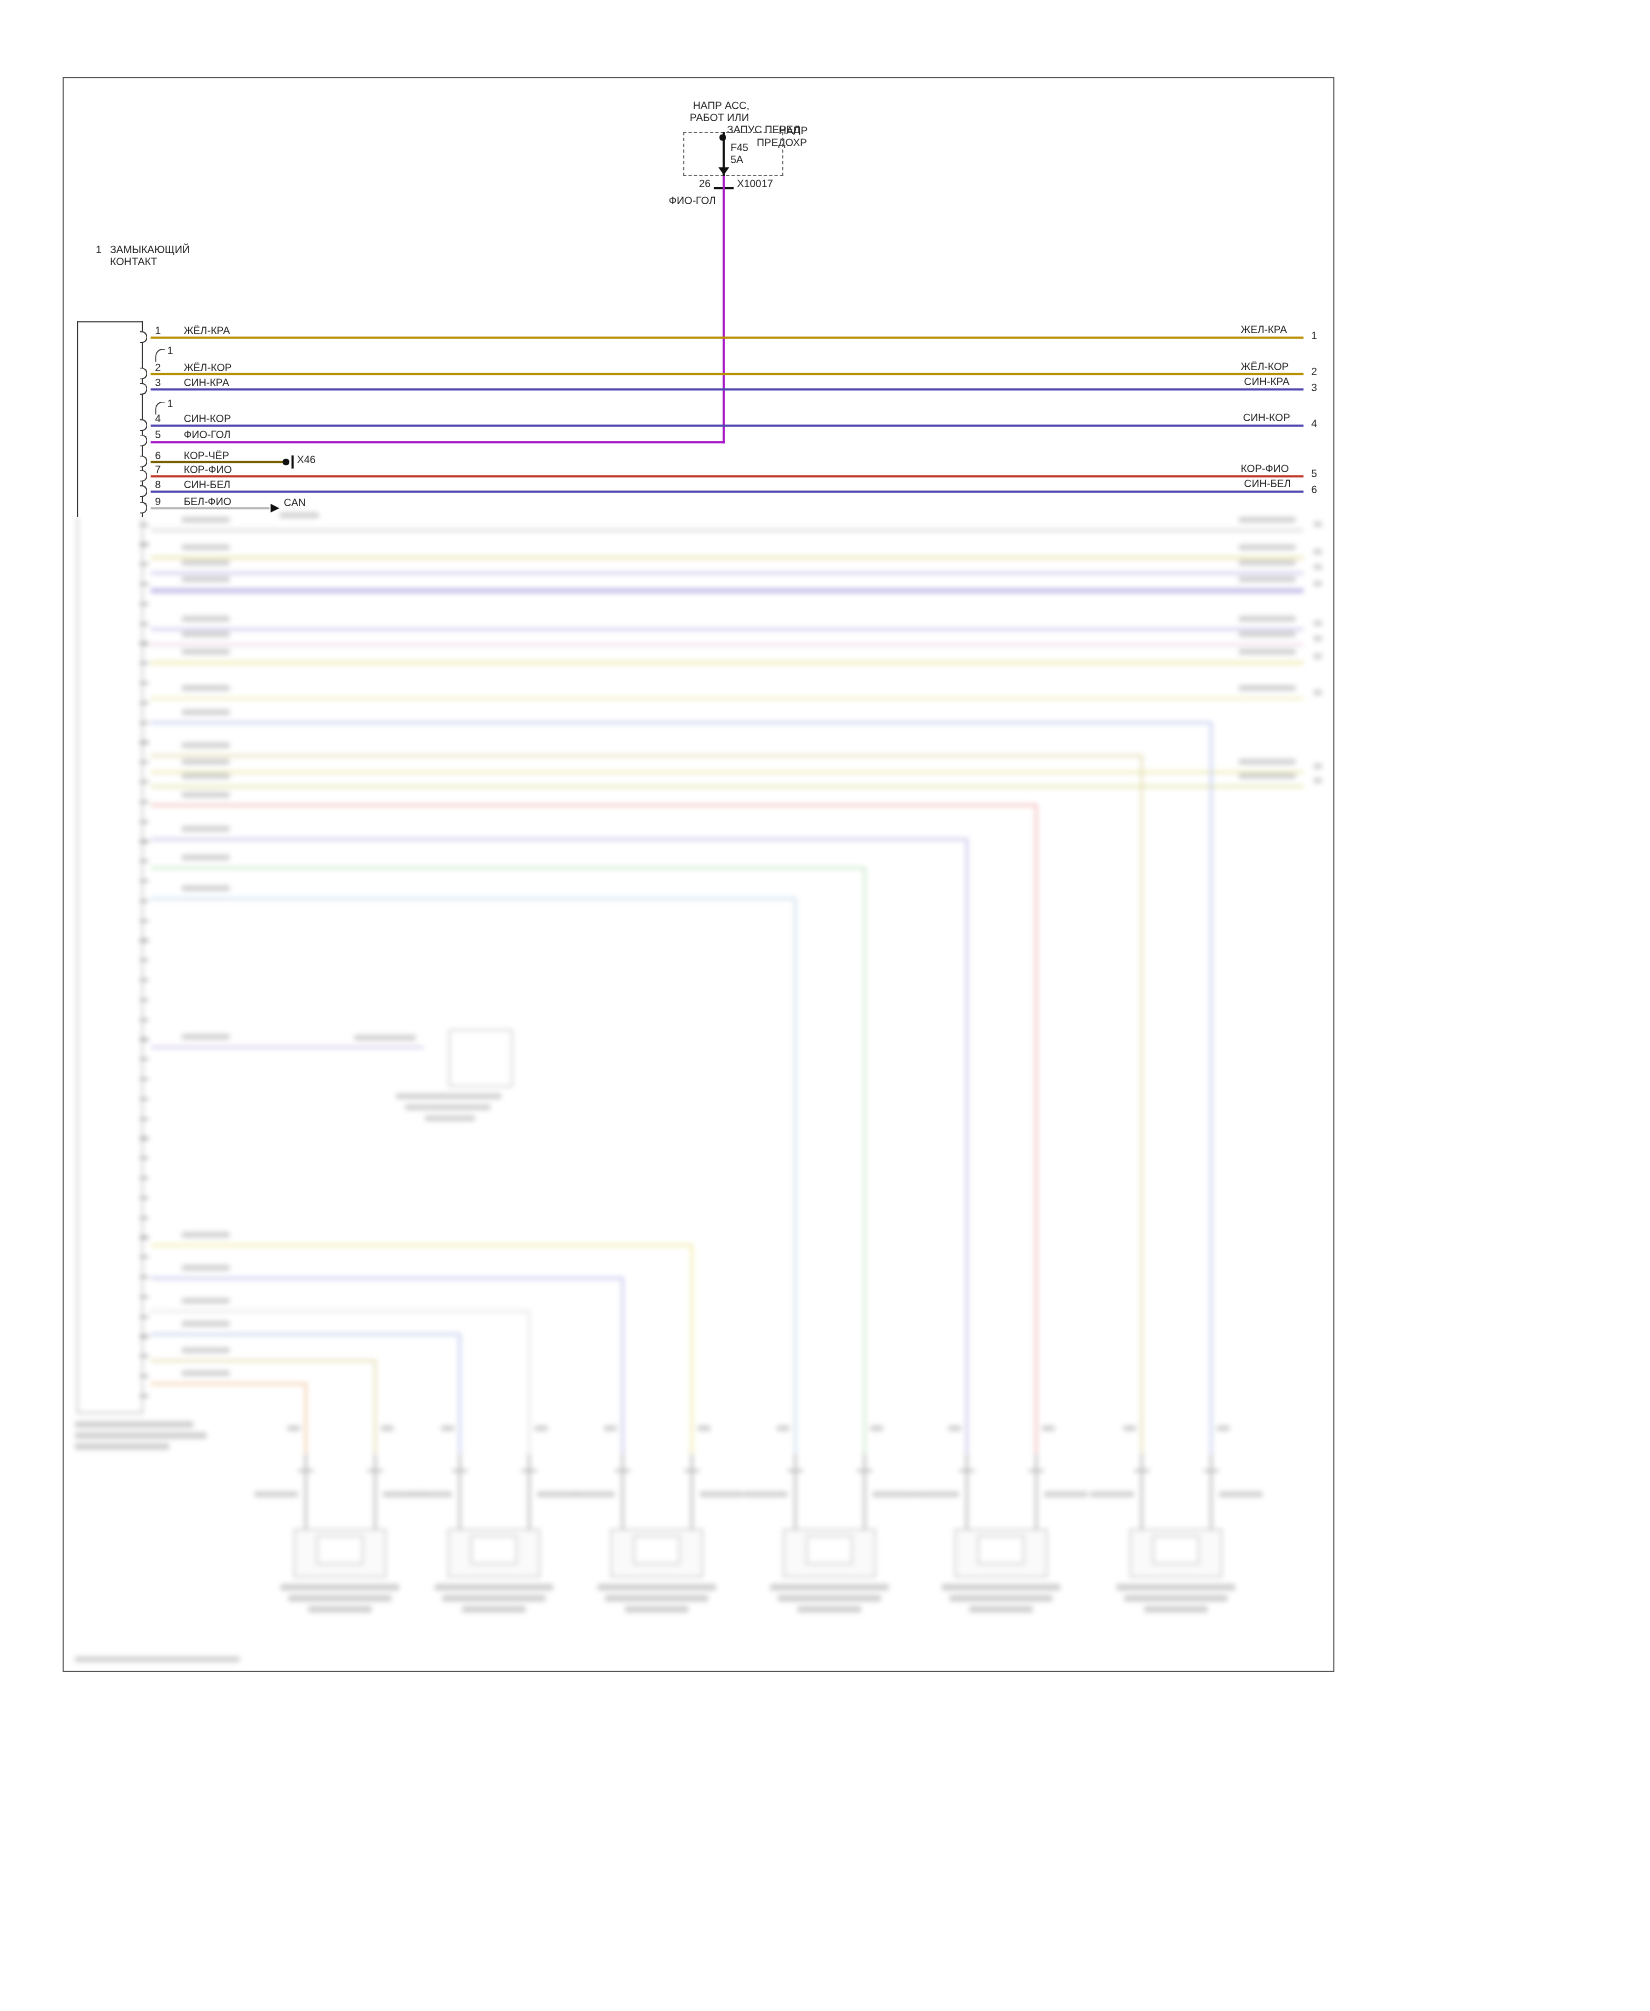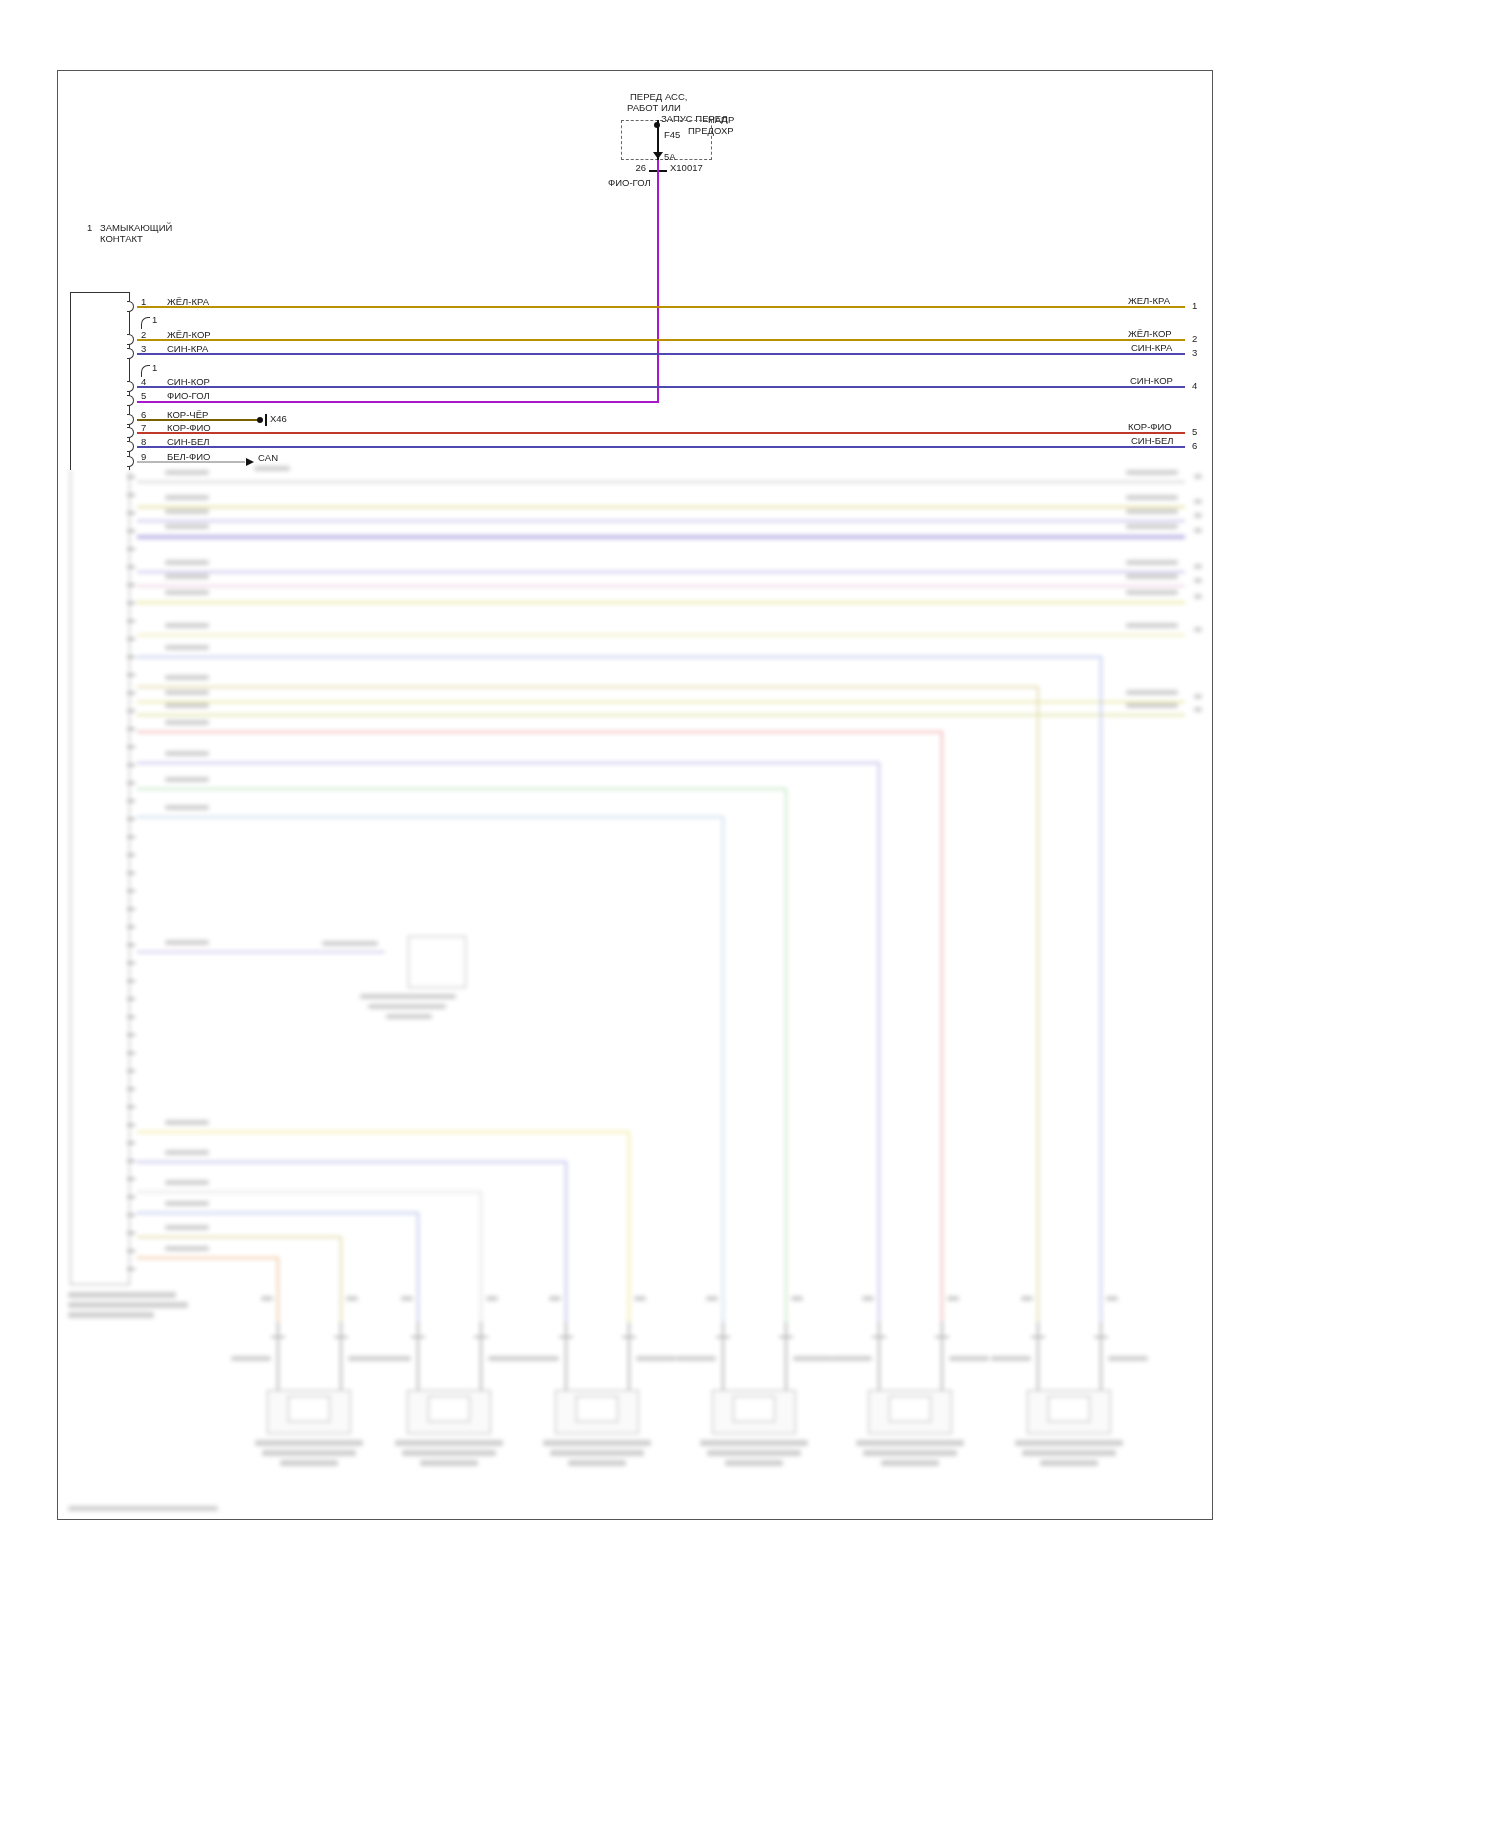--- a/index.html
+++ b/index.html
@@ -204,32 +204,32 @@
       <div class="h" style="left:1094px;top:1336px;width:14px;background:#777"></div>
       <div class="smudge" style="left:991px;top:1356px;width:40px;height:5px"></div>
       <div class="smudge" style="left:1108px;top:1356px;width:40px;height:5px"></div>
       <div class="spk-outer" style="left:1026.5px;top:1390px;width:84px;height:44px"></div>
       <div class="spk-inner" style="left:1047.5px;top:1396px;width:42px;height:26px"></div>
       <div class="smudge" style="left:1014.5px;top:1440px;width:108px;height:6px"></div>
       <div class="smudge" style="left:1021.5px;top:1450px;width:94px;height:6px"></div>
       <div class="smudge" style="left:1039.5px;top:1460px;width:58px;height:6px"></div>
     </div>
 
-  <div class="txt" style="left:630px;top:91px">ПЕРЕД АСС,</div>
+  <div class="txt" style="left:630px;top:91px">НАПР АСС,</div>
   <div class="txt" style="left:627px;top:102px">РАБОТ ИЛИ</div>
   <div class="txt" style="left:661px;top:113px">ЗАПУС ПЕРЕД</div>
   <div class="txt" style="left:708px;top:114px">НАПР</div>
   <div class="txt" style="left:688px;top:125px">ПРЕДОХР</div>
 
   <div class="dashed-box"></div>
   <div class="v" style="left:657px;top:120px;height:40px;background:#111"></div>
   <div class="dot" style="left:654px;top:122px"></div>
   <div class="arrow-down" style="left:653px;top:152px"></div>
   <div class="txt" style="left:664px;top:129px">F45</div>
-  <div class="txt" style="left:664px;top:151px">5A</div>
+  <div class="txt" style="left:664px;top:140px">5A</div>
 
   <div class="h" style="left:649px;top:170px;width:18px;background:#111"></div>
   <div class="txt" style="left:630px;top:162px;width:16px;text-align:right">26</div>
   <div class="txt" style="left:670px;top:162px">X10017</div>
   <div class="txt" style="left:608px;top:177px">ФИО-ГОЛ</div>
 
   <div class="v" style="left:657px;top:160px;height:243px;background:#a818c8"></div>
 
   <div class="txt" style="left:87px;top:222px">1</div>
   <div class="txt" style="left:100px;top:222px">ЗАМЫКАЮЩИЙ</div>

